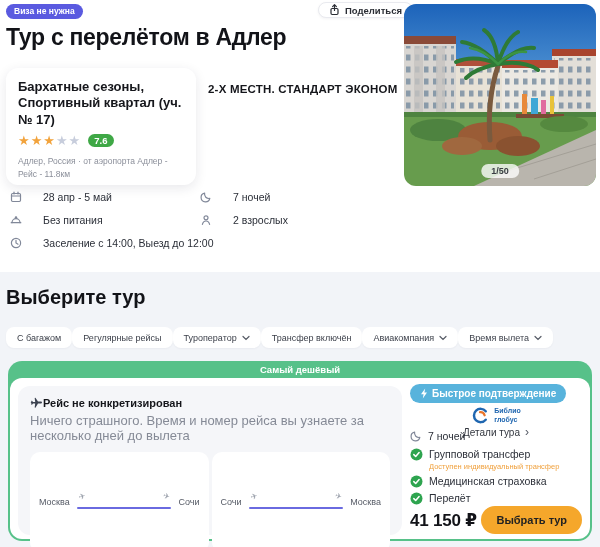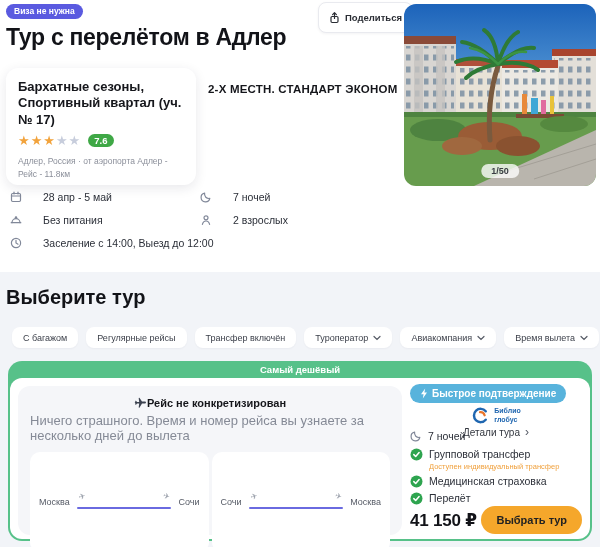--- a/index.html
+++ b/index.html
@@ -8,21 +8,21 @@
     --logo-blue:#1f66b0; --txt:#16181d; --muted:#7d828e;
   }
   *{margin:0;padding:0;box-sizing:border-box;}
   body{background:#fff;}
   .page{position:relative;width:600px;height:547px;overflow:hidden;background:#fff;
         font-family:"Liberation Sans","DejaVu Sans",sans-serif;color:var(--txt);}
   .lower-bg{position:absolute;left:0;top:272px;right:0;bottom:0;background:#f2f4f8;}
 
   .visa-badge{position:absolute;left:6px;top:4px;background:var(--indigo);color:#fff;
     font-size:8.5px;font-weight:bold;padding:3px 8px;border-radius:9px;line-height:1;}
-  .share-btn{position:absolute;left:318px;top:2px;height:31px;display:flex;align-items:center;gap:5px;
+  .share-btn{position:absolute;left:318px;top:2px;height:16px;display:flex;align-items:center;gap:5px;
     background:#fff;border:1px solid #e9eaef;border-radius:8px;padding:0 10px;font-size:9.5px;
     font-weight:bold;color:#2a2d34;cursor:pointer;font-family:inherit;box-shadow:0 1px 3px rgba(20,20,40,.05);}
   .title{position:absolute;left:6px;top:24px;font-size:23px;font-weight:800;letter-spacing:-.3px;color:#121318;}
 
   .photo{position:absolute;left:404px;top:4px;width:192px;height:182px;border-radius:12px;overflow:hidden;cursor:pointer;}
   .photo svg{display:block;}
   .photo-counter{position:absolute;left:50%;bottom:8px;transform:translateX(-50%);
     background:rgba(255,255,255,.78);border-radius:9px;padding:2px 10px;font-size:9px;color:#3a3d44;font-weight:bold;}
 
   .hotel-card{position:absolute;left:6px;top:68px;width:190px;height:117px;background:#fff;border-radius:12px;
@@ -33,30 +33,30 @@
   .stars .f{color:var(--star-orange);} .stars .e{color:#c7cddc;}
   .rating-badge{background:var(--rating-green);color:#fff;font-size:9.5px;font-weight:bold;
     border-radius:9px;padding:2px 6px;line-height:1;}
   .hotel-location{margin-top:8px;font-size:8.5px;line-height:1.5;color:#8b8f9a;}
   .room-type{position:absolute;left:208px;top:83px;font-size:11.5px;font-weight:bold;color:#15161b;letter-spacing:.2px;}
 
   .detail{position:absolute;display:flex;align-items:center;gap:21px;font-size:10.5px;color:#2b2f38;}
   .detail svg{flex:none;}
 
   .choose-title{position:absolute;left:6px;top:286px;font-size:20px;font-weight:800;color:#121318;}
-  .chips{position:absolute;left:12px;top:327px;display:flex;gap:8px;justify-content:center;}
+  .chips{position:absolute;left:6px;top:327px;display:flex;justify-content:center;}
   .chip{display:flex;align-items:center;gap:5px;height:21px;background:#fff;border:none;border-radius:8px;
     padding:0 11px;font-size:9px;color:#3b3f49;font-family:inherit;cursor:pointer;box-shadow:0 1px 2px rgba(20,20,40,.04);}
 
   .best-card{position:absolute;left:8px;top:361px;width:584px;height:180px;background:var(--green);border-radius:14px;}
   .ribbon{height:17px;line-height:17px;text-align:center;color:#fff;font-size:9.5px;font-weight:bold;}
   .card-body{position:absolute;left:2px;top:17px;width:580px;height:161px;background:#fff;border-radius:12px;}
 
   .flight-box{position:absolute;left:8px;top:8px;width:384px;height:149px;background:#f5f6f9;border-radius:12px;padding:10px 12px;}
-  .flight-head{display:flex;align-items:center;font-size:11px;font-weight:bold;color:#15161b;justify-content:center;}
+  .flight-head{display:flex;align-items:center;font-size:11px;font-weight:bold;color:#15161b;}
   .flight-sub{margin-top:4px;font-size:13px;color:#858a96;}
   .routes{display:flex;gap:3px;margin-top:9px;}
   .route-card{flex:1;height:100px;background:#fff;border-radius:10px;display:flex;align-items:center;
     justify-content:space-between;padding:0 9px;}
   .city{font-size:9px;color:#565b66;}
   .route-line{position:relative;flex:1;margin:0 7px;height:13px;}
   .route-line .line{position:absolute;left:0;right:0;bottom:0;height:2px;background:#6a6ae0;border-radius:2px;}
   .plane-g{position:absolute;top:-3px;font-size:8px;color:#9aa0ab;line-height:1;}
   .plane-to{left:2px;transform:rotate(-18deg);}
   .plane-land{right:2px;transform:rotate(18deg);}
@@ -217,28 +217,28 @@
   <h2 class="choose-title">Выберите тур</h2>
 
   <div class="chips">
     <button class="chip">
         <span>С багажом</span>
       </button>
     <button class="chip">
         <span>Регулярные рейсы</span>
       </button>
     <button class="chip">
-        <span>Трансфер включён</span>
-      </button>
-    <button class="chip">
         <span>Туроператор</span>
       <svg width="8" height="6" viewBox="0 0 8 6" fill="none" stroke="#565b66" stroke-width="1.2" stroke-linecap="round">
           <polyline points="1,1.5 4,4.5 7,1.5"></polyline>
         </svg>
     </button>
+    <button class="chip">
+        <span>Трансфер включён</span>
+      </button>
     <button class="chip">
         <span>Авиакомпания</span>
       <svg width="8" height="6" viewBox="0 0 8 6" fill="none" stroke="#565b66" stroke-width="1.2" stroke-linecap="round">
           <polyline points="1,1.5 4,4.5 7,1.5"></polyline>
         </svg>
     </button>
     <button class="chip">
         <span>Время вылета</span>
       <svg width="8" height="6" viewBox="0 0 8 6" fill="none" stroke="#565b66" stroke-width="1.2" stroke-linecap="round">
           <polyline points="1,1.5 4,4.5 7,1.5"></polyline>

